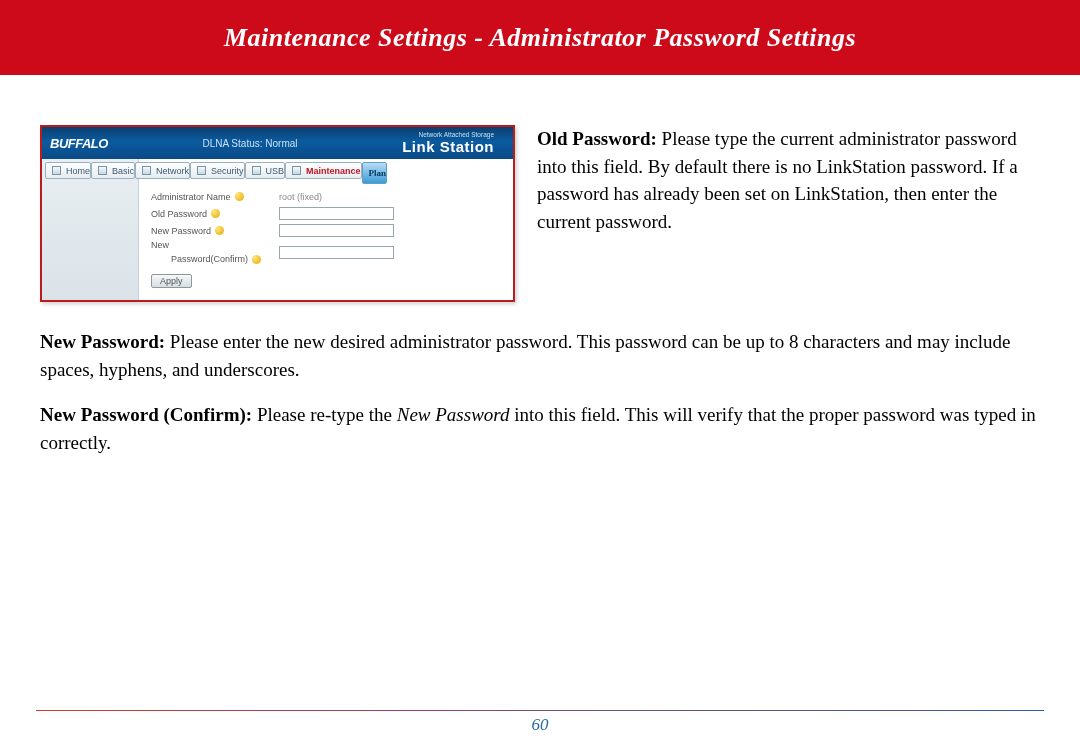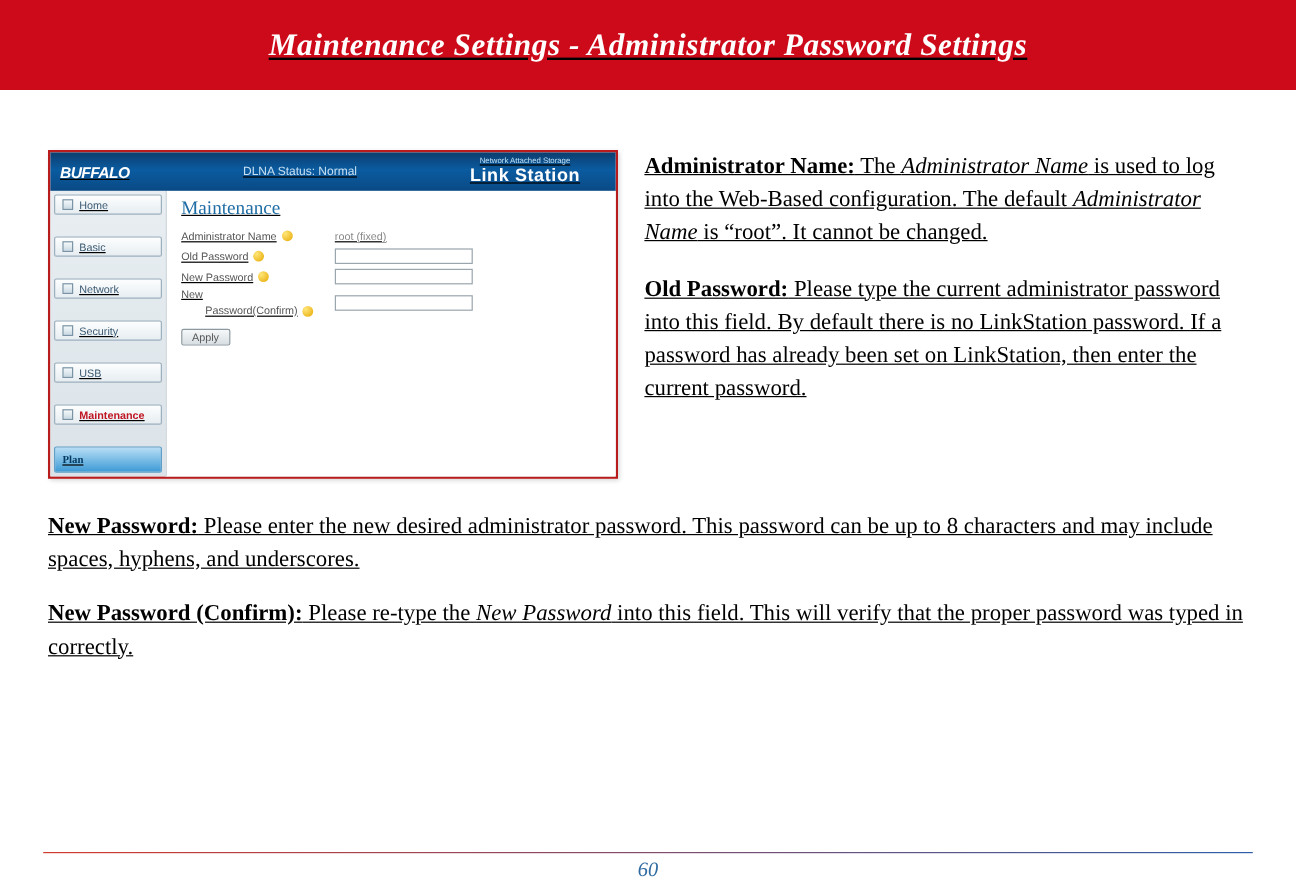--- a/index.html
+++ b/index.html
@@ -1,17 +1,17 @@
 <!DOCTYPE html>
 <html><head>
 <meta charset="utf-8">
 <style>
   * { box-sizing: border-box; margin: 0; padding: 0; }
   html, body { width: 1080px; height: 747px; font-family: Georgia, 'Times New Roman', serif; background: #fff; color: #000; }
-  .page { width: 1080px; height: 747px; position: relative; text-decoration: underline; }
+  .page { width: 1080px; height: 747px; position: relative; }
 
   .header-band {
     width: 100%;
     height: 75px;
     background: #cc0a1a;
     display: flex;
     align-items: center;
     justify-content: center;
   }
   .header-title {
@@ -61,37 +61,37 @@
     letter-spacing: -0.5px;
   }
   .ls-status {
     flex: 1;
     text-align: center;
     font-size: 10px;
     color: #c7e0f2;
   }
   .ls-brand {
     width: 145px;
-    text-align: center;
-    padding-right: 6px;
+    text-align: right;
+    padding-right: 19px;
   }
   .ls-brand-small { display:block; font-size:6.5px; color:#bfe0f5; line-height:1; }
   .ls-brand-big { display:block; font-size:15px; color:#fff; font-weight:bold; letter-spacing:0.5px; line-height:1; }
 
   .ls-body {
     display: flex;
     background: linear-gradient(#e8eef2, #dbe3e8);
   }
 
   .ls-nav {
     width: 96px;
     padding: 3px;
     display: flex;
-    flex-direction: column;
-    gap: 18px;
+    flex-direction: row;
+    gap: 0;
   }
   .ls-nav-item {
     border: 1px solid #9db0be;
     border-radius: 2px;
     background: linear-gradient(#fdfefe, #e6edf1);
     font-size: 9px;
     color: #3c5a73;
     display: flex;
     align-items: center;
     height: 17px;
@@ -306,23 +306,20 @@
               <div class="ls-input"></div>
             </div>
 
             <div class="ls-apply">Apply</div>
           </div>
         </div>
       </div>
 
       <div class="desc-col">
         <div class="desc-block">
-          <b>Administrator Name:</b><span>  The </span><i>Administrator Name</i><span> is used to log into the Web-Based configuration.  The default </span><i>Administrator Name</i><span> is “root”.  It cannot be changed.</span>
-        </div>
-        <div class="desc-block">
           <b>Old Password:</b><span>  Please type the current administrator password into this field.  By default there is no LinkStation password.  If a password has already been set on LinkStation, then enter the current password.</span>
         </div>
       </div>
     </div>
 
     <div class="full-width-para">
       <p>
         <b>New Password:</b><span>  Please enter the new desired administrator password.  This password can be up to 8 characters and may include spaces, hyphens, and underscores.</span>
       </p>
       <p>

